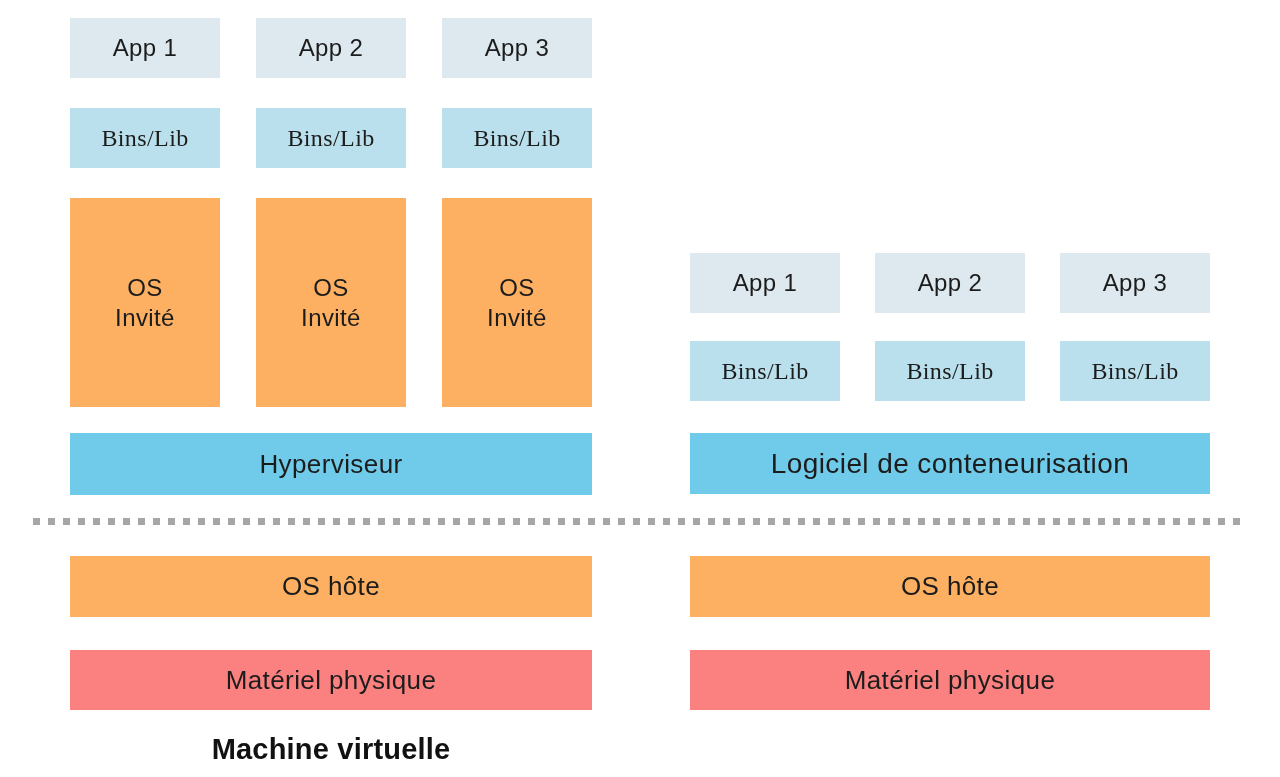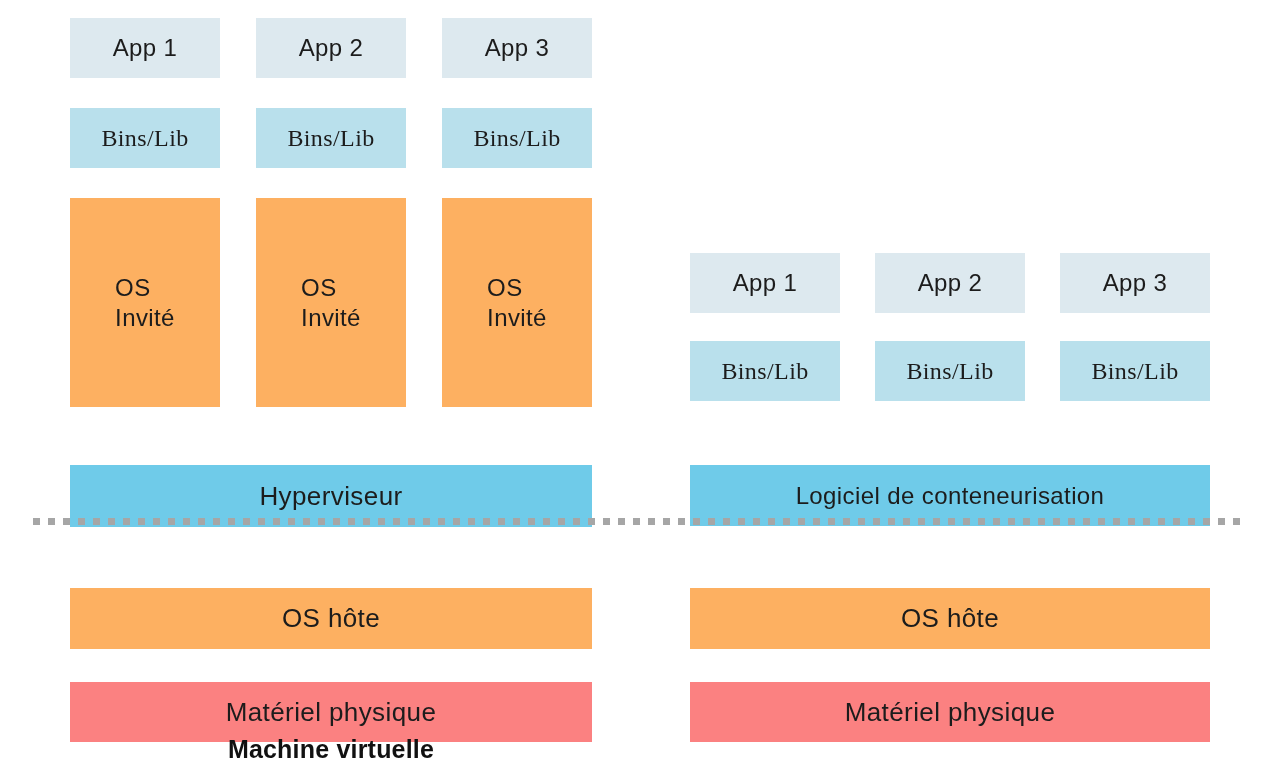--- a/index.html
+++ b/index.html
@@ -22,61 +22,60 @@
     overflow:hidden;
   }
   .box{
     position:absolute;
     display:flex;align-items:center;justify-content:center;
     text-align:center;
     font-size:24px;
     letter-spacing:0.4px;
     color:var(--text);
     line-height:1.25;
-    margin-top:32px;
   }
   .row{
     position:absolute;
     display:flex;
   }
   .row .cell{
     display:flex;align-items:center;justify-content:center;
     font-size:24px;letter-spacing:0.4px;color:var(--text);
-    line-height:1.25;
+    text-align:center;line-height:1.25;
   }
   
   .l-apps{left:70px;top:18px;width:522px;height:60px;gap:36px;}
   .l-bins{left:70px;top:108px;width:522px;height:60px;gap:36px;}
   .l-os  {left:70px;top:198px;width:522px;height:209px;gap:36px;}
   .l-apps .cell,.l-bins .cell,.l-os .cell{width:150px;height:100%;}
   .bar-hypervisor{left:70px;top:433px;width:522px;height:62px;background:var(--platform-bar);font-size:26px;}
   
   .r-apps{left:690px;top:253px;width:520px;height:60px;gap:35px;}
   .r-bins{left:690px;top:341px;width:520px;height:60px;gap:35px;}
   .r-apps .cell,.r-bins .cell{width:150px;height:100%;}
-  .bar-container-sw{left:690px;top:433px;width:520px;height:61px;background:var(--platform-bar);font-size:24px;}
+  .bar-container-sw{left:690px;top:433px;width:520px;height:61px;background:var(--platform-bar);font-size:28px;}
   
   .app-cell{background:var(--app-box);}
   .bins-cell{background:var(--bins-box);font-family:Liberation Serif, serif;}
   .os-cell{background:var(--os-bar);}
   
   .divider{
     position:absolute;left:33px;top:518px;width:1214px;height:7px;
     background:repeating-linear-gradient(90deg,var(--divider) 0 7px,transparent 7px 15px);
   }
   
   .bar-hostos-left {left:70px; top:556px;width:522px;height:61px;background:var(--os-bar);font-size:26px;}
   .bar-hw-left     {left:70px; top:650px;width:522px;height:60px;background:var(--hardware-bar);font-size:26px;}
   .bar-hostos-right{left:690px;top:556px;width:520px;height:61px;background:var(--os-bar);font-size:26px;}
   .bar-hw-right    {left:690px;top:650px;width:520px;height:60px;background:var(--hardware-bar);font-size:26px;}
   
   .caption{
     position:absolute;top:728px;height:42px;
     display:flex;align-items:center;justify-content:center;
-    font-size:25px;font-weight:800;letter-spacing:0.2px;color:var(--caption);
+    font-size:29px;font-weight:800;letter-spacing:0.2px;color:var(--caption);
   }
   .caption-left{left:70px;width:522px;}
   .caption-right{left:690px;width:520px;}
 </style>
 </head>
 <body>
 
 <div class="canvas">
 
   <div class="row l-apps">

